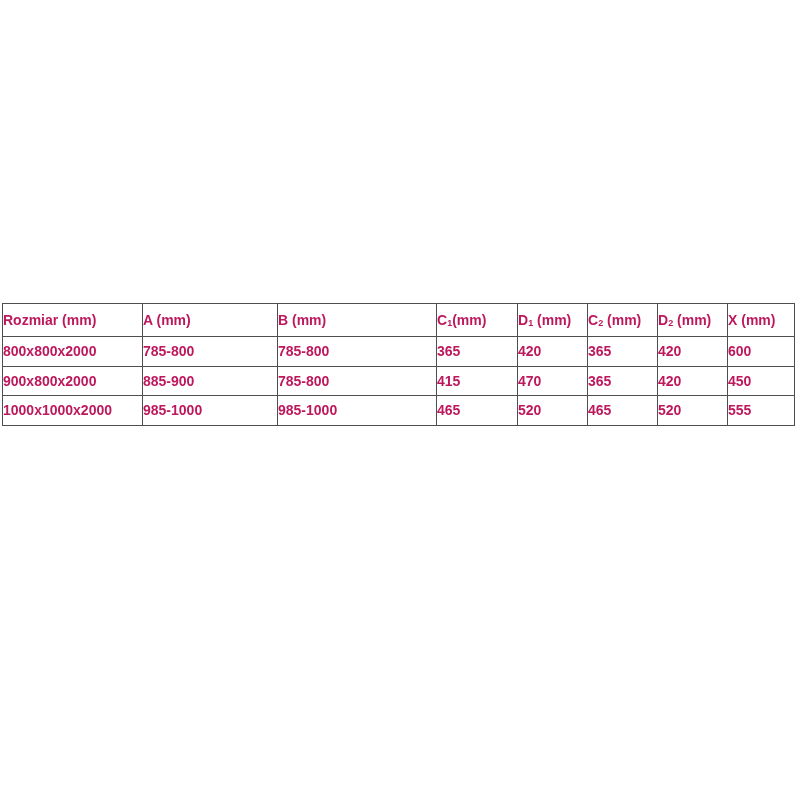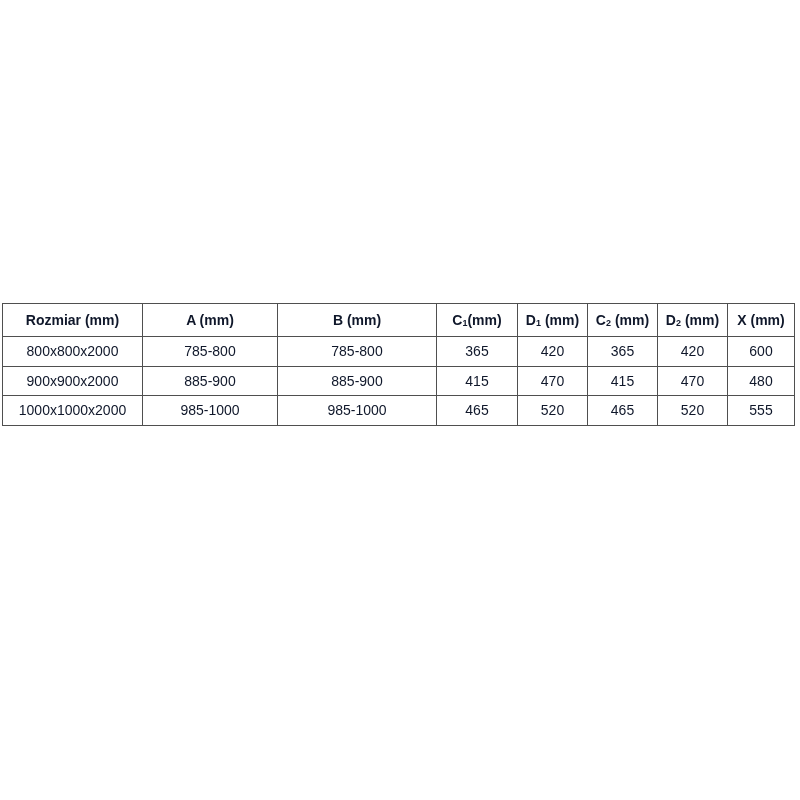--- a/index.html
+++ b/index.html
@@ -19,34 +19,34 @@
     position: absolute;
     left: 2px;
     top: 303px;
     width: 792px;
     border-collapse: collapse;
     table-layout: fixed;
   }
   .dim-table th,
   .dim-table td {
     border: 1.5px solid #4f4f4f;
-    text-align: center;
+    text-align: left;
     vertical-align: middle;
-    color: #0f172a;
+    color: #be185d;
     font-size: 14px;
     padding: 0;
     overflow: hidden;
     white-space: nowrap;
   }
   .dim-table th {
     font-weight: bold;
     height: 32px;
   }
   .dim-table td {
-    font-weight: normal;
+    font-weight: bold;
     height: 28.5px;
   }
   .sub {
     font-size: 9px;
     position: relative;
     top: 1px;
   }
 </style>
 </head>
 <body>
@@ -80,28 +80,28 @@
         <td>800x800x2000</td>
         <td>785-800</td>
         <td>785-800</td>
         <td>365</td>
         <td>420</td>
         <td>365</td>
         <td>420</td>
         <td>600</td>
       </tr>
       <tr>
-        <td>900x900x2000</td>
+        <td>900x800x2000</td>
         <td>885-900</td>
-        <td>885-900</td>
+        <td>785-800</td>
         <td>415</td>
         <td>470</td>
-        <td>415</td>
-        <td>470</td>
-        <td>480</td>
+        <td>365</td>
+        <td>420</td>
+        <td>450</td>
       </tr>
       <tr>
         <td>1000x1000x2000</td>
         <td>985-1000</td>
         <td>985-1000</td>
         <td>465</td>
         <td>520</td>
         <td>465</td>
         <td>520</td>
         <td>555</td>

